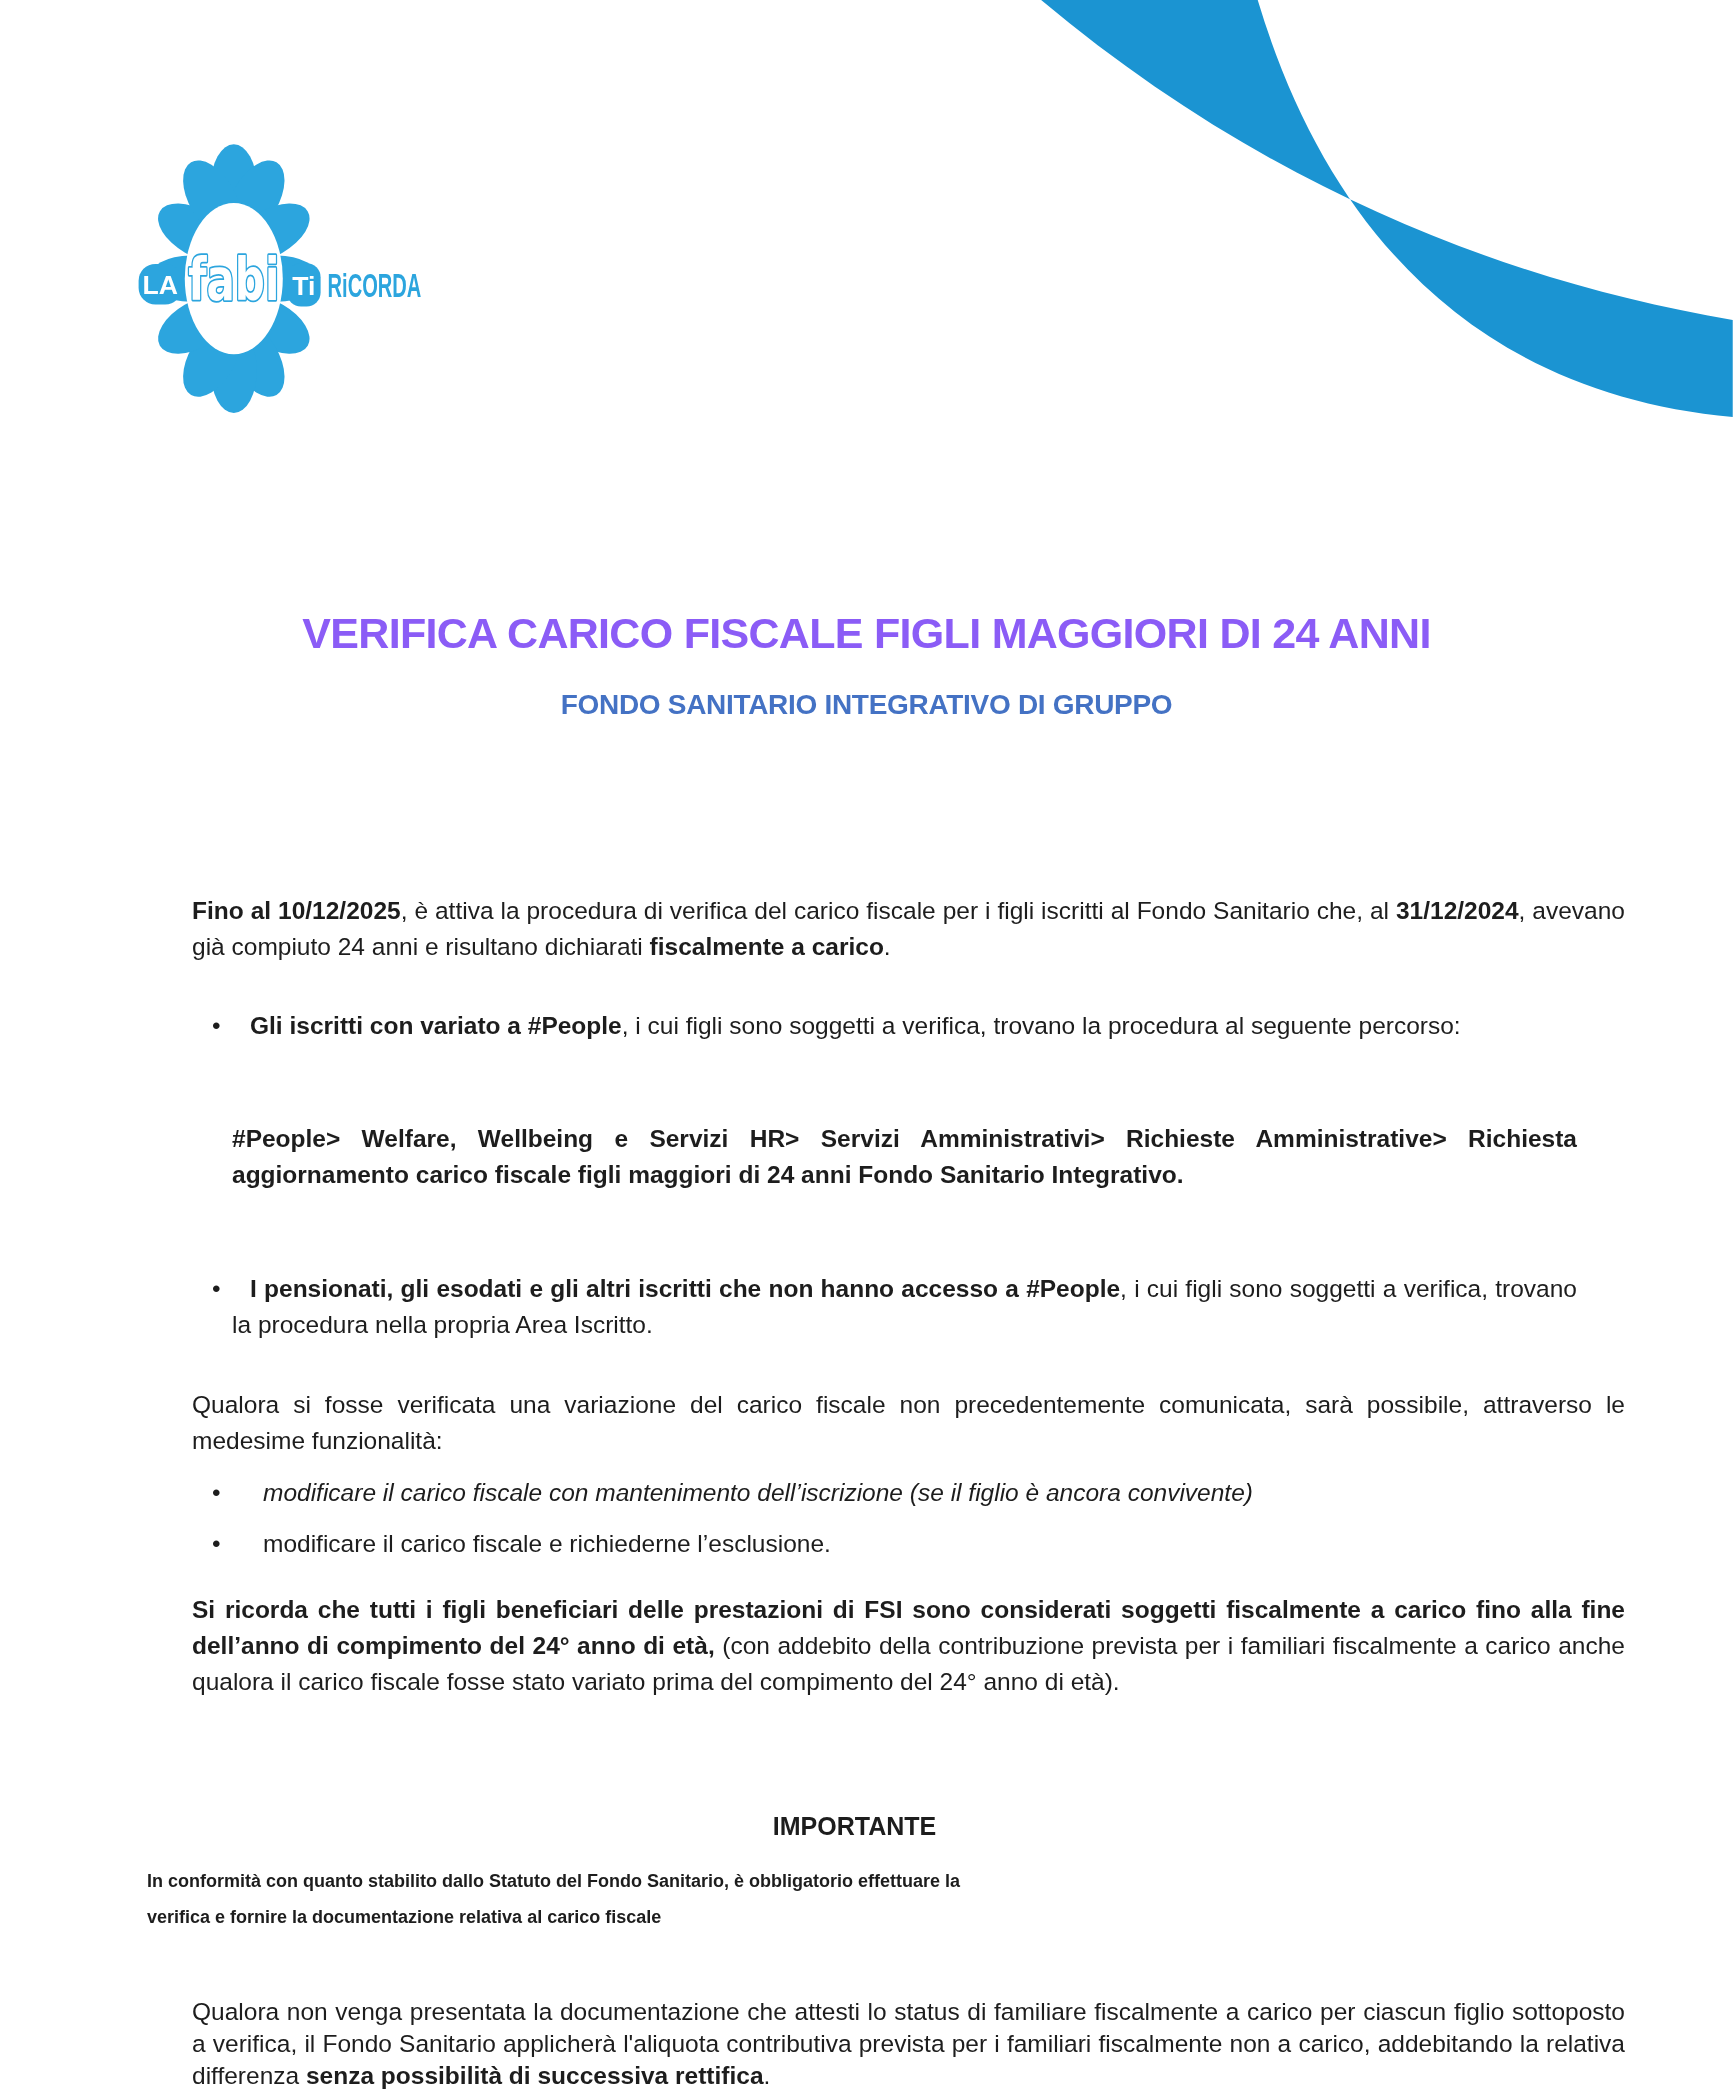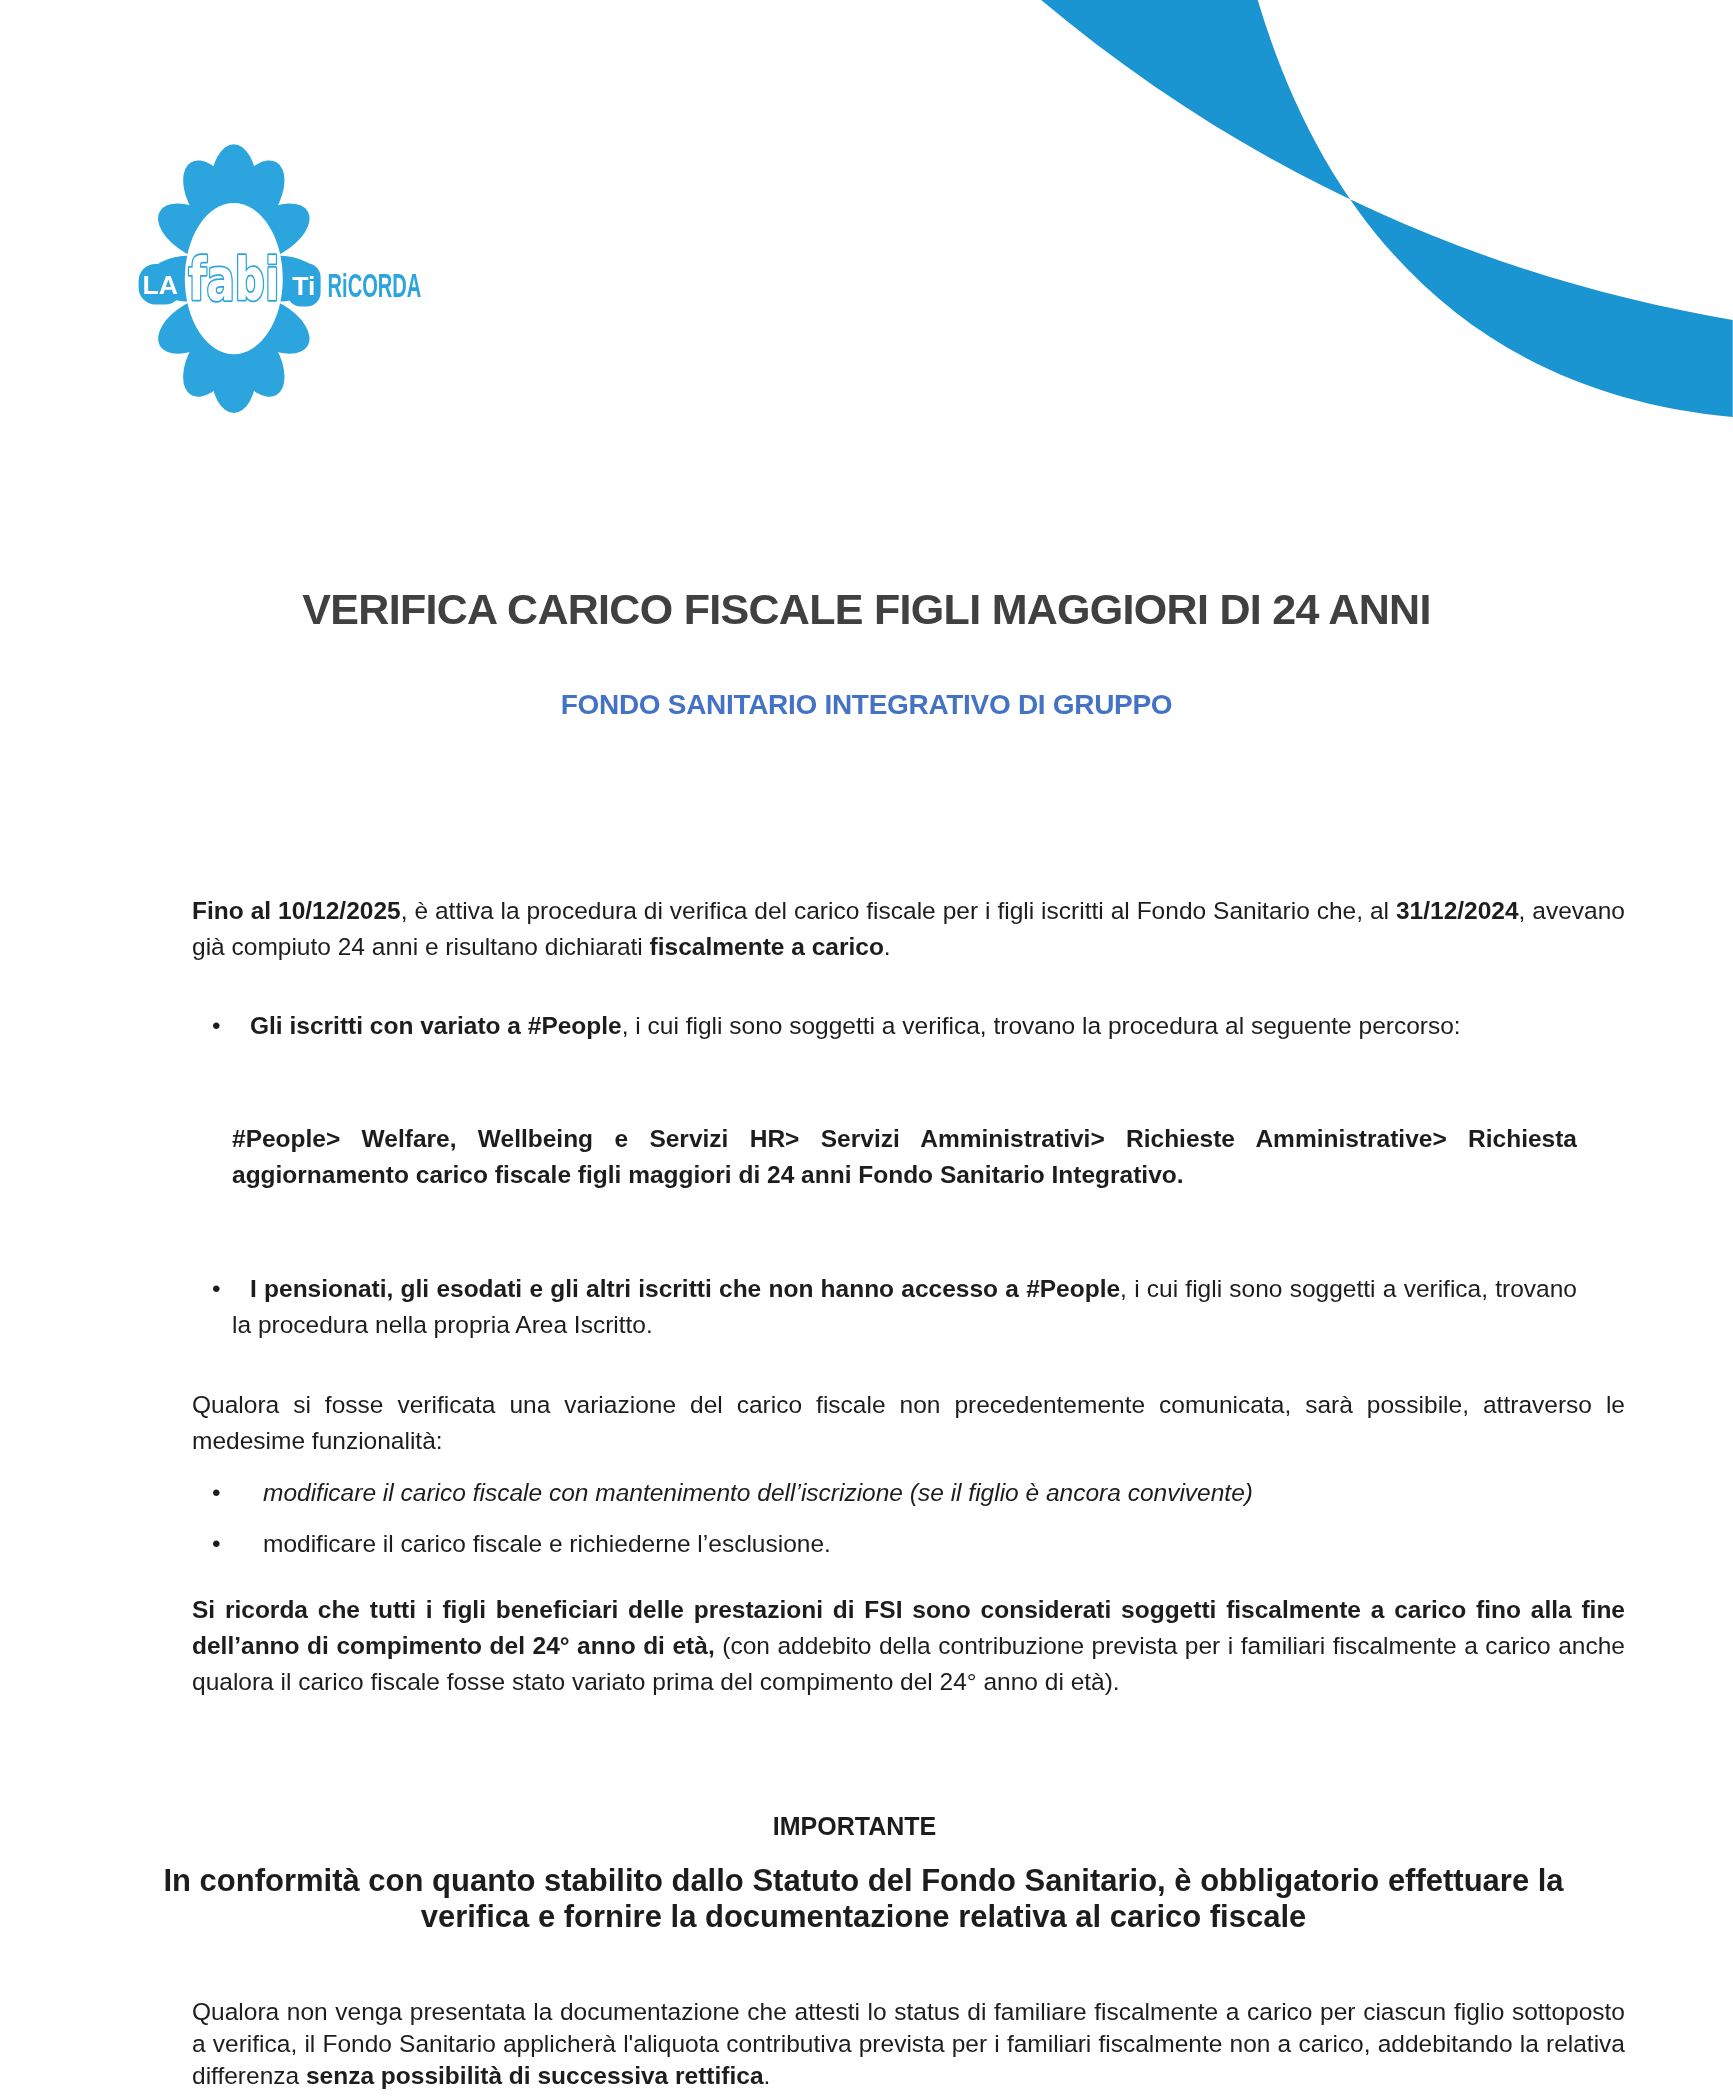--- a/index.html
+++ b/index.html
@@ -4,22 +4,22 @@
 <style>
   html,body{margin:0;padding:0;background:#fff;}
   .page{
     position:relative;width:1733px;height:2097px;background:#ffffff;overflow:hidden;
     font-family:"Liberation Sans", sans-serif;color:#1d1d1d;
   }
   .band-svg{position:absolute;left:0;top:0;width:1733px;height:489px;display:block;}
   .logo-svg{position:absolute;left:133px;top:140px;width:301px;height:280px;display:block;}
 
   .doc-title{
-    position:absolute;left:80px;width:1573px;top:585px;text-align:center;
-    font-size:43px;font-weight:bold;letter-spacing:-0.7px;color:#404040;
+    position:absolute;left:80px;width:1573px;top:609px;text-align:center;
+    font-size:43px;font-weight:bold;letter-spacing:-0.7px;color:#8b5cf6;
   }
   .doc-subtitle{
     position:absolute;left:80px;width:1573px;top:689px;text-align:center;
     font-size:28px;font-weight:bold;letter-spacing:-0.3px;color:#4472C4;
   }
 
   .para{position:absolute;font-size:24.5px;line-height:36px;text-align:justify;color:#1d1d1d;margin:0;}
   .full{left:147px;width:1433px;margin-left:45px;}
   .indented{left:232px;width:1345px;}
   .bold{font-weight:bold;}
@@ -38,22 +38,22 @@
   .dot1{top:1008px;}
   .dot2{top:1271px;}
   .dot3{top:1475px;}
   .dot4{top:1526px;}
 
   .imp-head{
     position:absolute;left:68px;width:1573px;top:1812px;text-align:center;
     font-size:25px;font-weight:bold;color:#1d1d1d;
   }
   .imp-note{
-    position:absolute;left:147px;width:1433px;top:1863px;text-align:center;
-    font-size:31px;font-weight:bold;line-height:36px;color:#1d1d1d;
+    position:absolute;left:147px;width:1433px;top:1863px;text-align:left;
+    font-size:18px;font-weight:bold;line-height:36px;color:#1d1d1d;
   }
 </style>
 </head>
 <body>
 
 <div class="page">
 
   <svg class="band-svg" viewBox="0 0 2480 700" aria-hidden="true">
     <path d="M 1490,0 C 1800,260 2140,400 2480,458 L 2480,597 C 2130,565 1905,350 1800,0 Z" fill="#1B94D2"></path>
   </svg>

